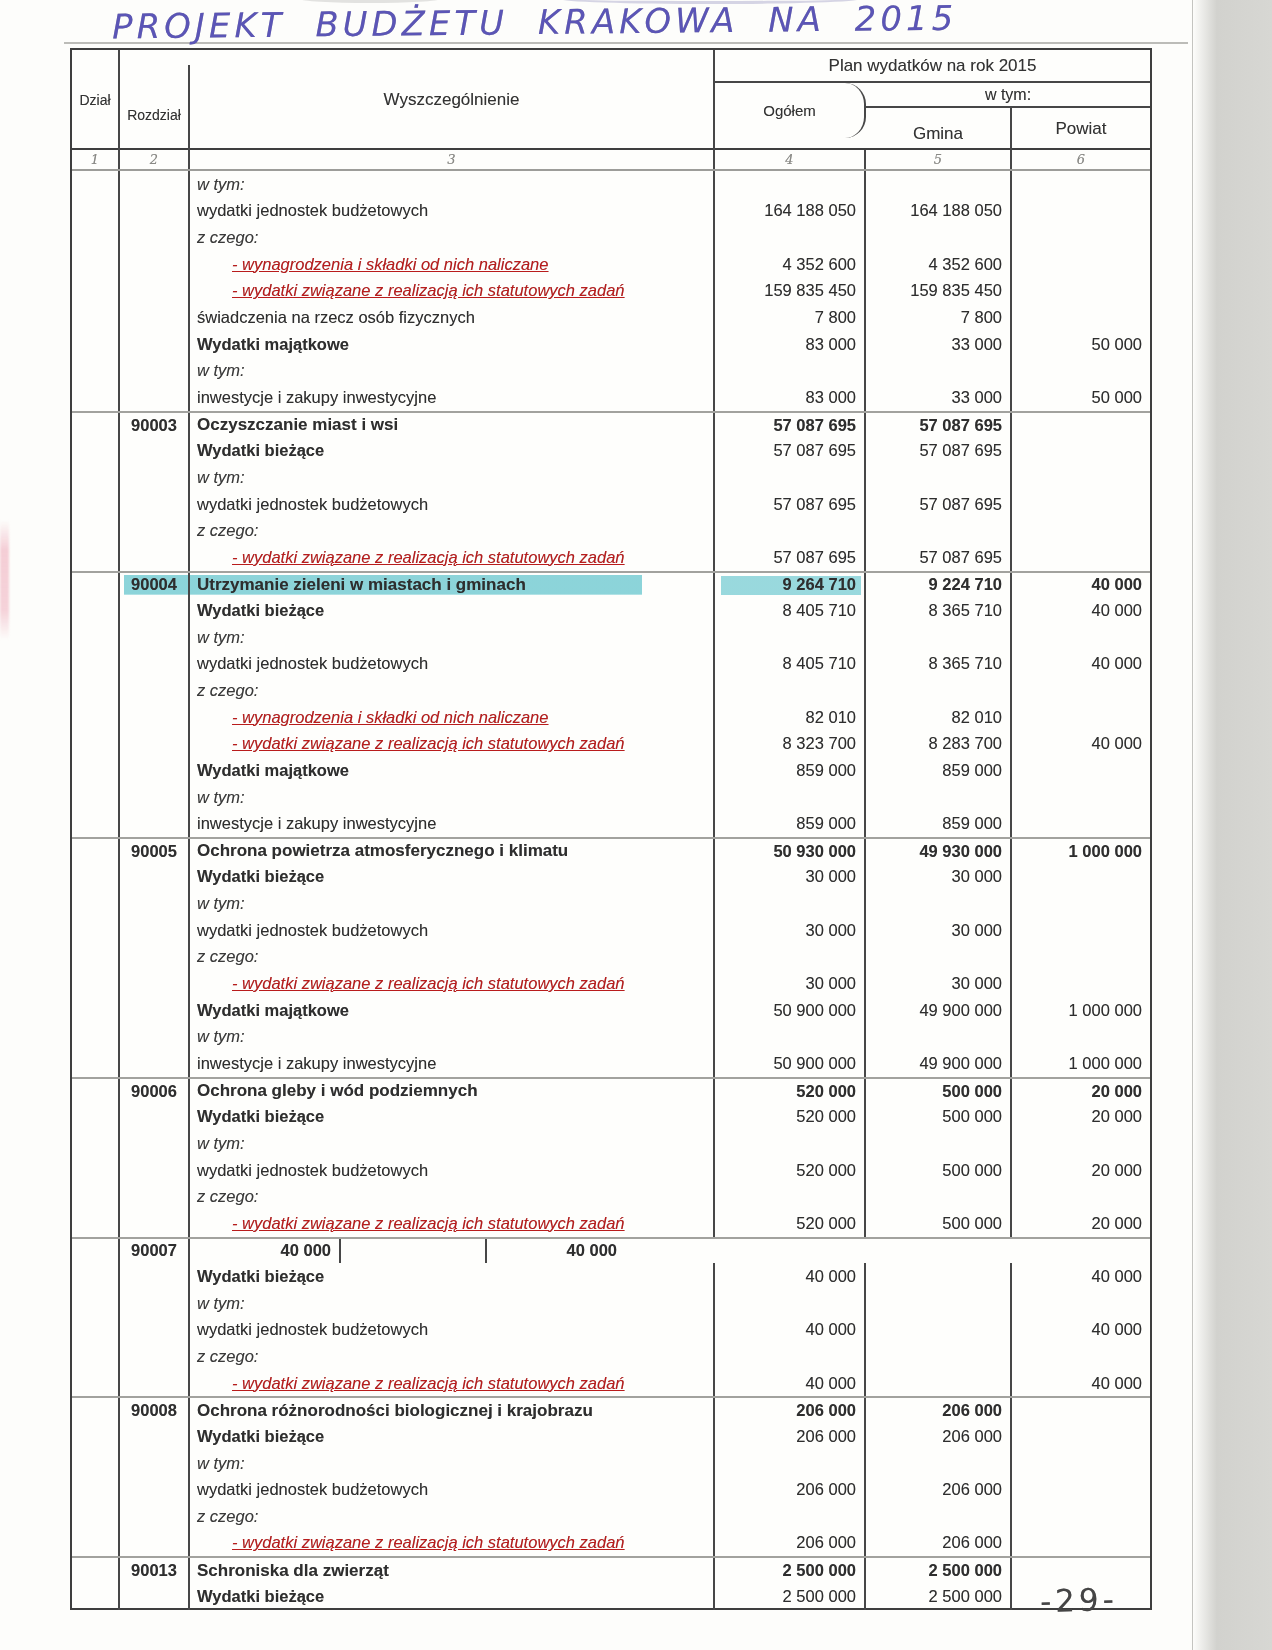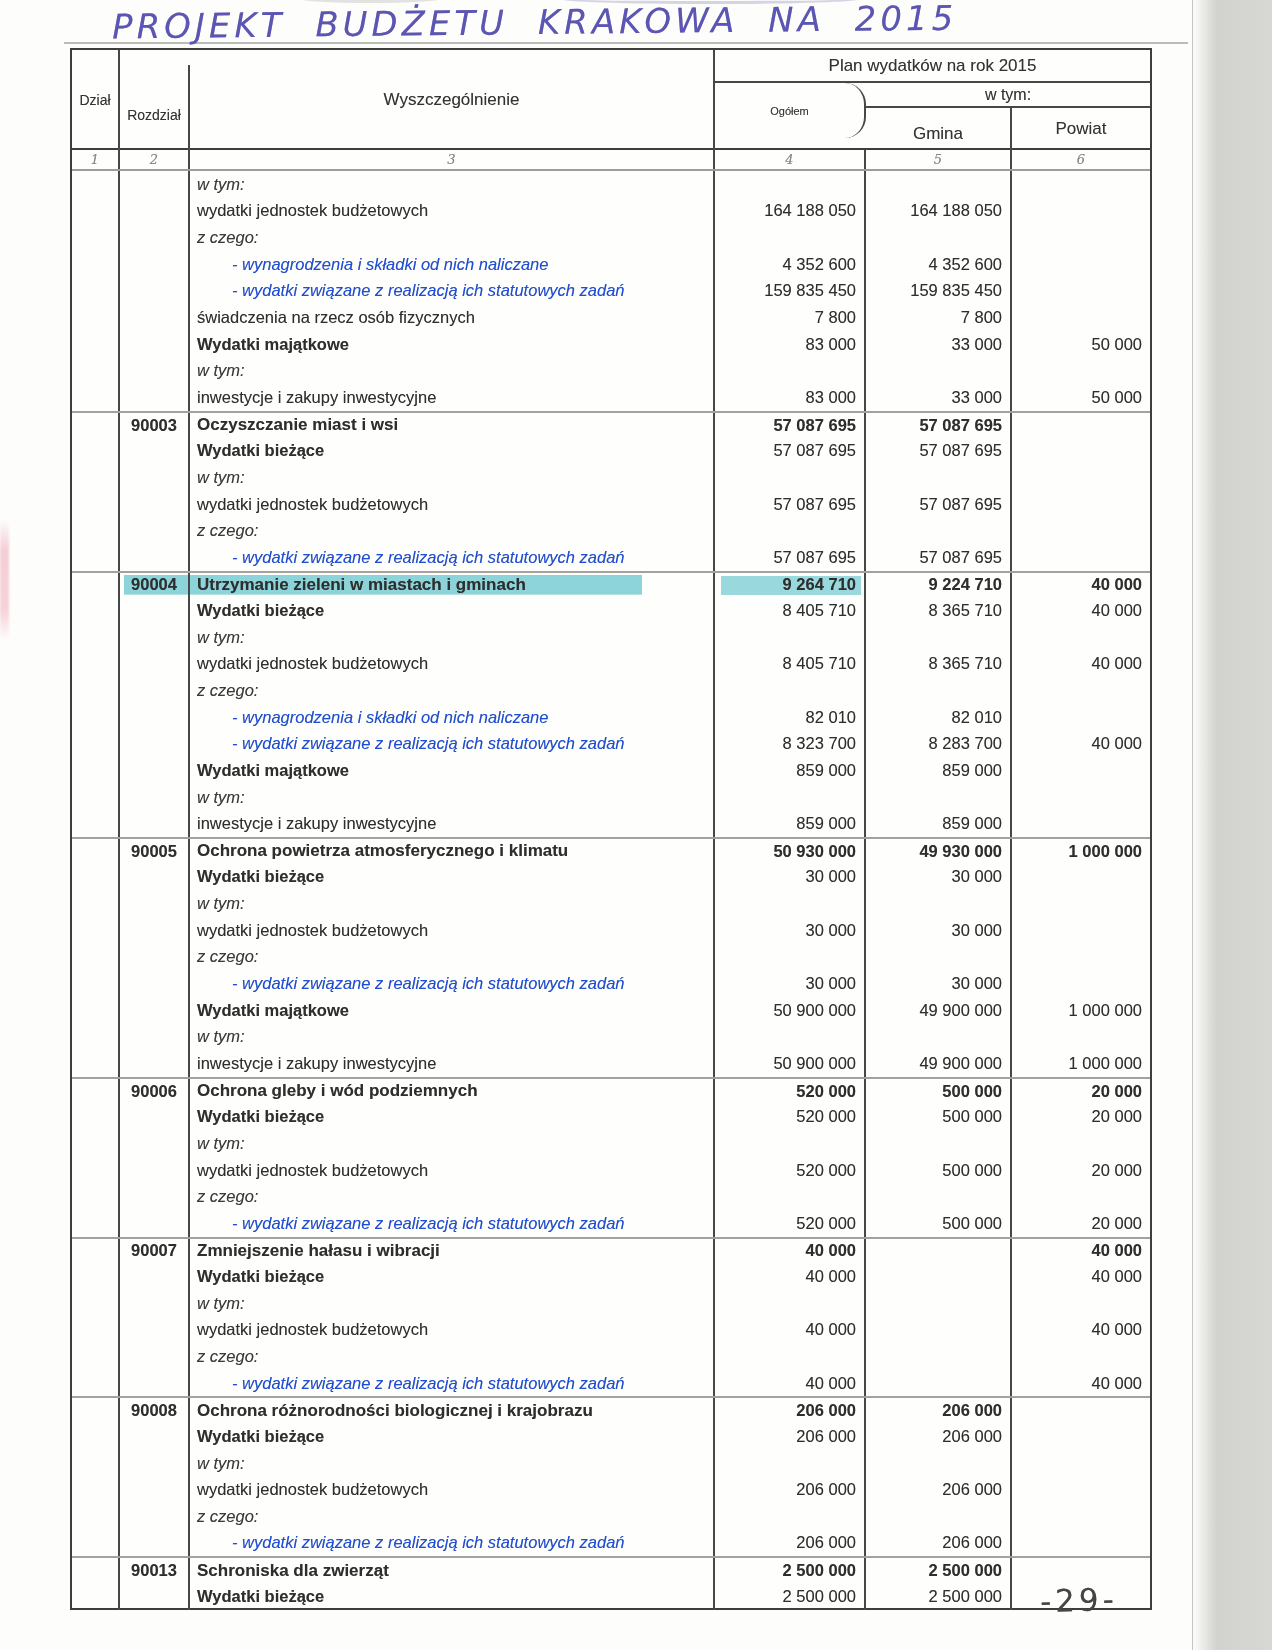--- a/index.html
+++ b/index.html
@@ -58,21 +58,21 @@
   }
   .thead { position:relative; height:100px; border-bottom:2px solid #3e3e3e; }
   .hcell {
     position:absolute; display:flex; align-items:center; justify-content:center;
     font-weight:normal; color:#333; text-align:center;
   }
   .h-dzial   { left:0;   top:0;  width:48px;  height:100px; border-right:2px solid #474747; font-size:14px; }
   .h-rozdz   { left:48px;top:0;  width:70px;  height:100px; border-right:2px solid #474747; font-size:14px;margin-top:15px; }
   .h-wysz    { left:118px;top:0; width:525px; height:100px; border-right:2px solid #474747; font-size:17px; }
   .h-plan    { left:643px;top:0; width:435px; height:33px;  border-bottom:2px solid #474747; font-size:17px; }
-  .h-ogolem  { left:643px;top:33px; width:151px; height:55px; border-right:2px solid #474747; font-size:11px;border-radius:21px; }
+  .h-ogolem  { left:643px;top:33px; width:151px; height:55px; border-right:2px solid #474747; font-size:15px;border-radius:21px; }
   .h-wtym    { left:794px;top:33px; width:284px; height:25px; border-bottom:2px solid #474747; font-size:16px; }
   .h-gmina   { left:794px;top:58px; width:146px; height:52px; border-right:2px solid #474747; font-size:17px; }
   .h-powiat  { left:940px;top:58px; width:138px; height:42px; font-size:17px; }
 
   .numrow { display:flex; height:21px; border-bottom:2px solid #9d9d99; }
   .numrow .ncell {
     display:flex; align-items:center; justify-content:center;
     font-family:"DejaVu Serif", serif; font-style:italic;
     font-size:13px; color:#8a8a86; border-right:2px solid #474747;
   }
@@ -87,21 +87,21 @@
   .c-rozdz  { width:70px;  border-right:2px solid #474747; justify-content:center; font-size:16.5px; font-weight:bold; }
   .c-label  { width:525px; border-right:2px solid #474747; padding-left:7px; font-size:16.5px; white-space:nowrap; }
   .c-num    { justify-content:flex-end; padding-right:8px; font-size:16.5px; white-space:nowrap; }
   .c-ogolem { width:151px; border-right:2px solid #474747; }
   .c-gmina  { width:146px; border-right:2px solid #474747; }
   .c-powiat { width:138px; }
 
   .row.bold .c-label   { font-weight:bold; }
   .row.section .c-label{ font-weight:bold; font-size:17px; }
   .row.italic .c-label { font-style:italic; color:#3a3a3a; }
-  .row.italic-indent .c-label { font-style:italic; padding-left:42px; color:#1d4ed8; }
+  .row.italic-indent .c-label { font-style:italic; padding-left:42px; color:#b91c1c;text-decoration:underline; }
 
   
   .row.hl .c-rozdz {
     background:linear-gradient(rgba(70,186,196,0.62), rgba(70,186,196,0.62)) no-repeat 4px 55% / 66px 82%;
   }
   .row.hl .c-label {
     background:linear-gradient(rgba(70,186,196,0.62), rgba(70,186,196,0.62)) no-repeat 0 55% / 452px 82%;
     margin-top:21px;
   }
   .row.hl .c-ogolem {
@@ -461,21 +461,20 @@
           <div class="cell c-dzial"></div>
           <div class="cell c-rozdz"></div>
           <div class="cell c-label">- wydatki związane z realizacją ich statutowych zadań</div>
           <div class="cell c-num c-ogolem">520 000</div>
           <div class="cell c-num c-gmina">500 000</div>
           <div class="cell c-num c-powiat">20 000</div>
         </div>
         <div class="row section section-start">
           <div class="cell c-dzial"></div>
           <div class="cell c-rozdz">90007</div>
-          <div class="cell c-label">Zmniejszenie hałasu i wibracji</div>
           <div class="cell c-num c-ogolem">40 000</div>
           <div class="cell c-num c-gmina"></div>
           <div class="cell c-num c-powiat">40 000</div>
         </div>
         <div class="row bold">
           <div class="cell c-dzial"></div>
           <div class="cell c-rozdz"></div>
           <div class="cell c-label">Wydatki bieżące</div>
           <div class="cell c-num c-ogolem">40 000</div>
           <div class="cell c-num c-gmina"></div>

